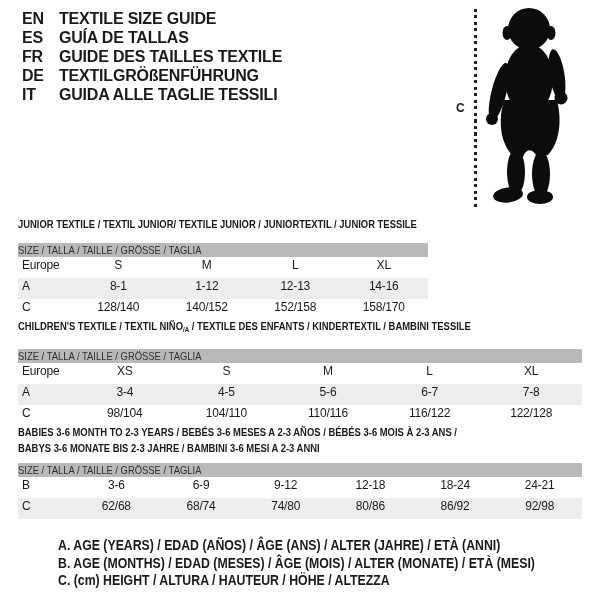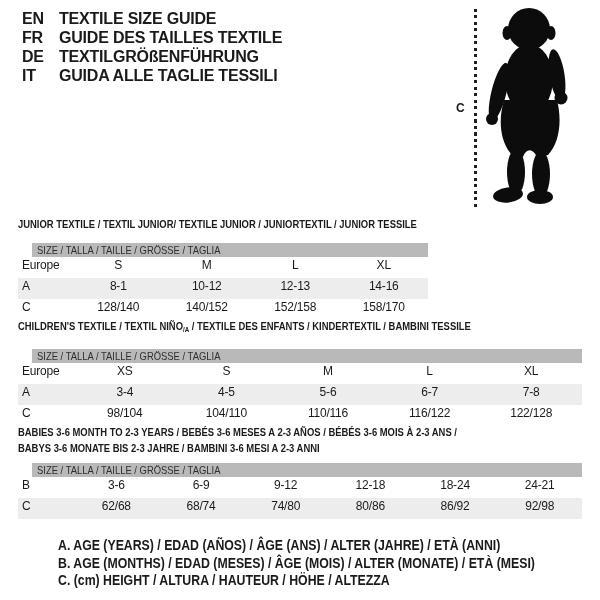--- a/index.html
+++ b/index.html
@@ -19,39 +19,43 @@
   svg.baby { position:absolute; left:482px; top:5px; }
   
   .tbl { position:absolute; left:18px; }
   .tbl-0 { top:216px; width:410px; }
   .tbl-1 { top:318px; width:564px; }
   .tbl-2 { top:424px; width:564px; }
   .tbl-title { font-weight:bold; font-size:11.5px; line-height:16px; white-space:nowrap; }
   .cond { display:inline-block; transform:scaleX(0.82); transform-origin:0 50%; }
   .sub { font-size:7.5px; vertical-align:-2px; }
   .size-bar { background:#b9b9b9; color:#2e2e2e; font-size:11.5px; height:14px;
-              line-height:14px; padding-left:5px; margin-top:11px; white-space:nowrap;margin-left:14px; }
+              line-height:14px; margin-top:11px; white-space:nowrap; }
   .tbl-2 .size-bar { margin-top:7px; }
   .row { display:flex; height:21px; line-height:17px; font-size:12px; letter-spacing:-0.2px; }
   .row.stripe { background:#ededed; }
   .row-label { width:52px; padding-left:4px; }
   .cell { flex:1; text-align:center; }
   
   .legend { position:absolute; left:22px; top:536px; font-weight:bold; font-size:15px;
             line-height:17.5px; white-space:nowrap;margin-left:36px; }
 </style>
 </head>
 <body>
 
 <div class="page">
 
   <div class="lang-block" id="langs">
       <div class="lang-row">
         <span class="lang-code">EN</span>
         <span class="lang-label">TEXTILE SIZE GUIDE</span>
+      </div>
+      <div class="lang-row">
+        <span class="lang-code">ES</span>
+        <span class="lang-label">GUÍA DE TALLAS</span>
       </div>
       <div class="lang-row">
         <span class="lang-code">FR</span>
         <span class="lang-label">GUIDE DES TAILLES TEXTILE</span>
       </div>
       <div class="lang-row">
         <span class="lang-code">DE</span>
         <span class="lang-label">TEXTILGRÖßENFÜHRUNG</span>
       </div>
       <div class="lang-row">
@@ -88,21 +92,21 @@
         <div class="row">
           <span class="row-label">Europe</span>
           <span class="cell">S</span>
           <span class="cell">M</span>
           <span class="cell">L</span>
           <span class="cell">XL</span>
         </div>
         <div class="row stripe">
           <span class="row-label">A</span>
           <span class="cell">8-1</span>
-          <span class="cell">10-12</span>
+          <span class="cell">1-12</span>
           <span class="cell">12-13</span>
           <span class="cell">14-16</span>
         </div>
         <div class="row">
           <span class="row-label">C</span>
           <span class="cell">128/140</span>
           <span class="cell">140/152</span>
           <span class="cell">152/158</span>
           <span class="cell">158/170</span>
         </div>

